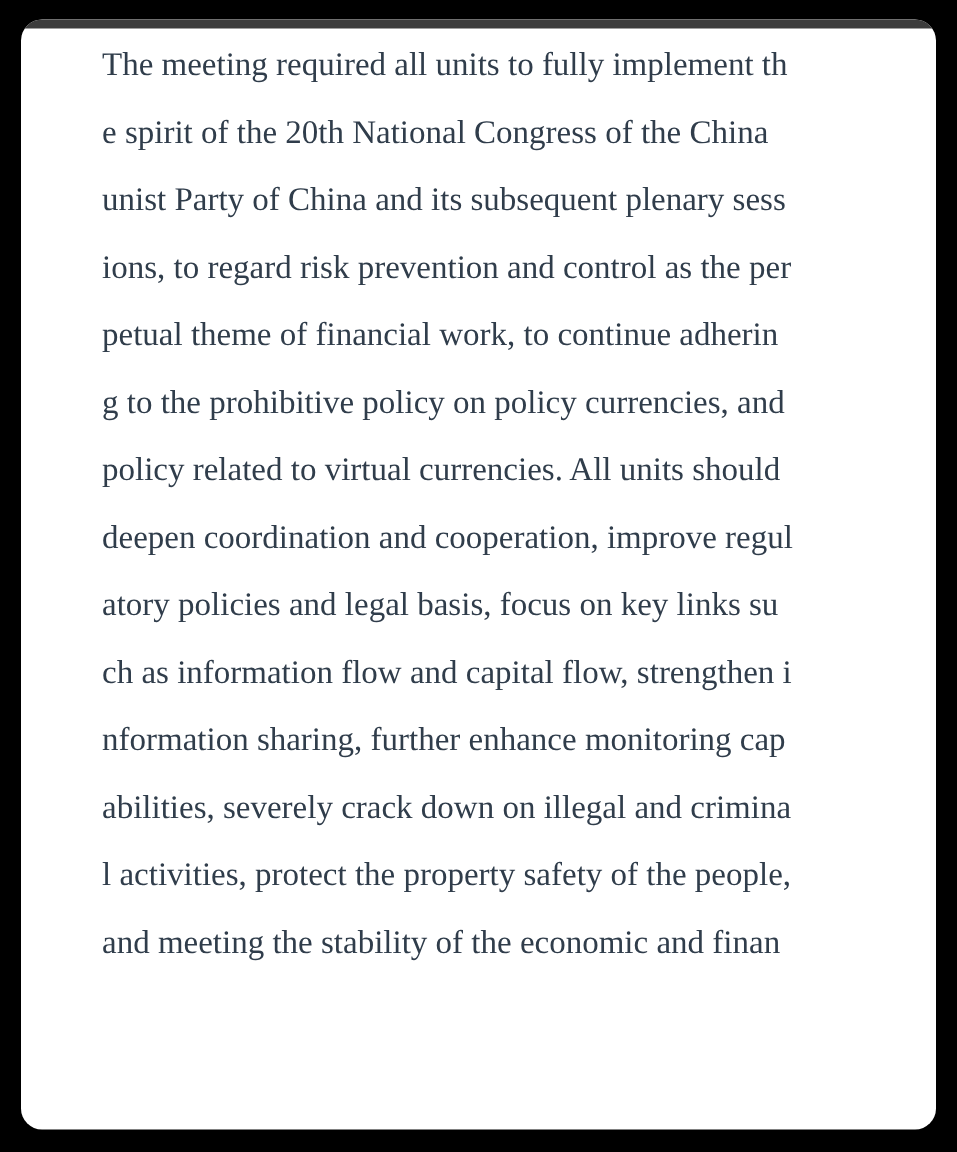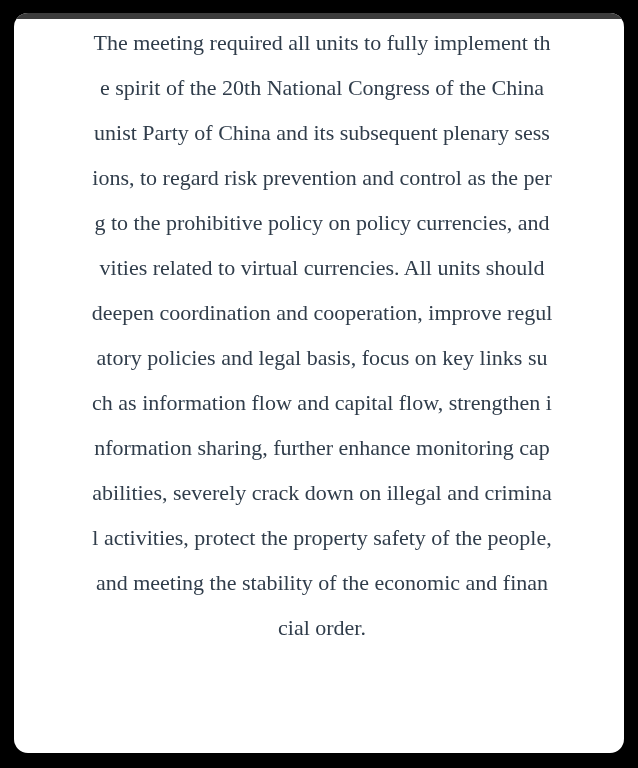--- a/index.html
+++ b/index.html
@@ -11,21 +11,20 @@
     height: 768px;
     background: #000000;
     overflow: hidden;
     font-family: "Liberation Serif", "DejaVu Serif", serif;
   }
   .screen {
     position: relative;
     width: 638px;
     height: 768px;
     background: #000000;
-    text-align: center;
   }
   .card {
     position: absolute;
     left: 14px;
     top: 13px;
     width: 610px;
     height: 740px;
     background: #ffffff;
     border-radius: 14px;
     overflow: hidden;
@@ -48,25 +47,25 @@
 <body>
 
 <div class="screen">
   <div class="card">
     <div class="card-top-edge"></div>
     <div class="paragraph">
         <div class="text-line">The meeting required all units to fully implement th</div>
         <div class="text-line">e spirit of the 20th National Congress of the China</div>
         <div class="text-line">unist Party of China and its subsequent plenary sess</div>
         <div class="text-line">ions, to regard risk prevention and control as the per</div>
+        <div class="text-line">petual theme of financial work, to continue adherin</div>
         <div class="text-line">g to the prohibitive policy on policy currencies, and</div>
-        <div class="text-line">vities related to virtual currencies. All units should</div>
+        <div class="text-line">policy related to virtual currencies. All units should</div>
         <div class="text-line">deepen coordination and cooperation, improve regul</div>
         <div class="text-line">atory policies and legal basis, focus on key links su</div>
         <div class="text-line">ch as information flow and capital flow, strengthen i</div>
         <div class="text-line">nformation sharing, further enhance monitoring cap</div>
         <div class="text-line">abilities, severely crack down on illegal and crimina</div>
         <div class="text-line">l activities, protect the property safety of the people,</div>
         <div class="text-line">and meeting the stability of the economic and finan</div>
-        <div class="text-line">cial order.</div>
       </div>
   </div>
 </div>
 
 </body></html>

